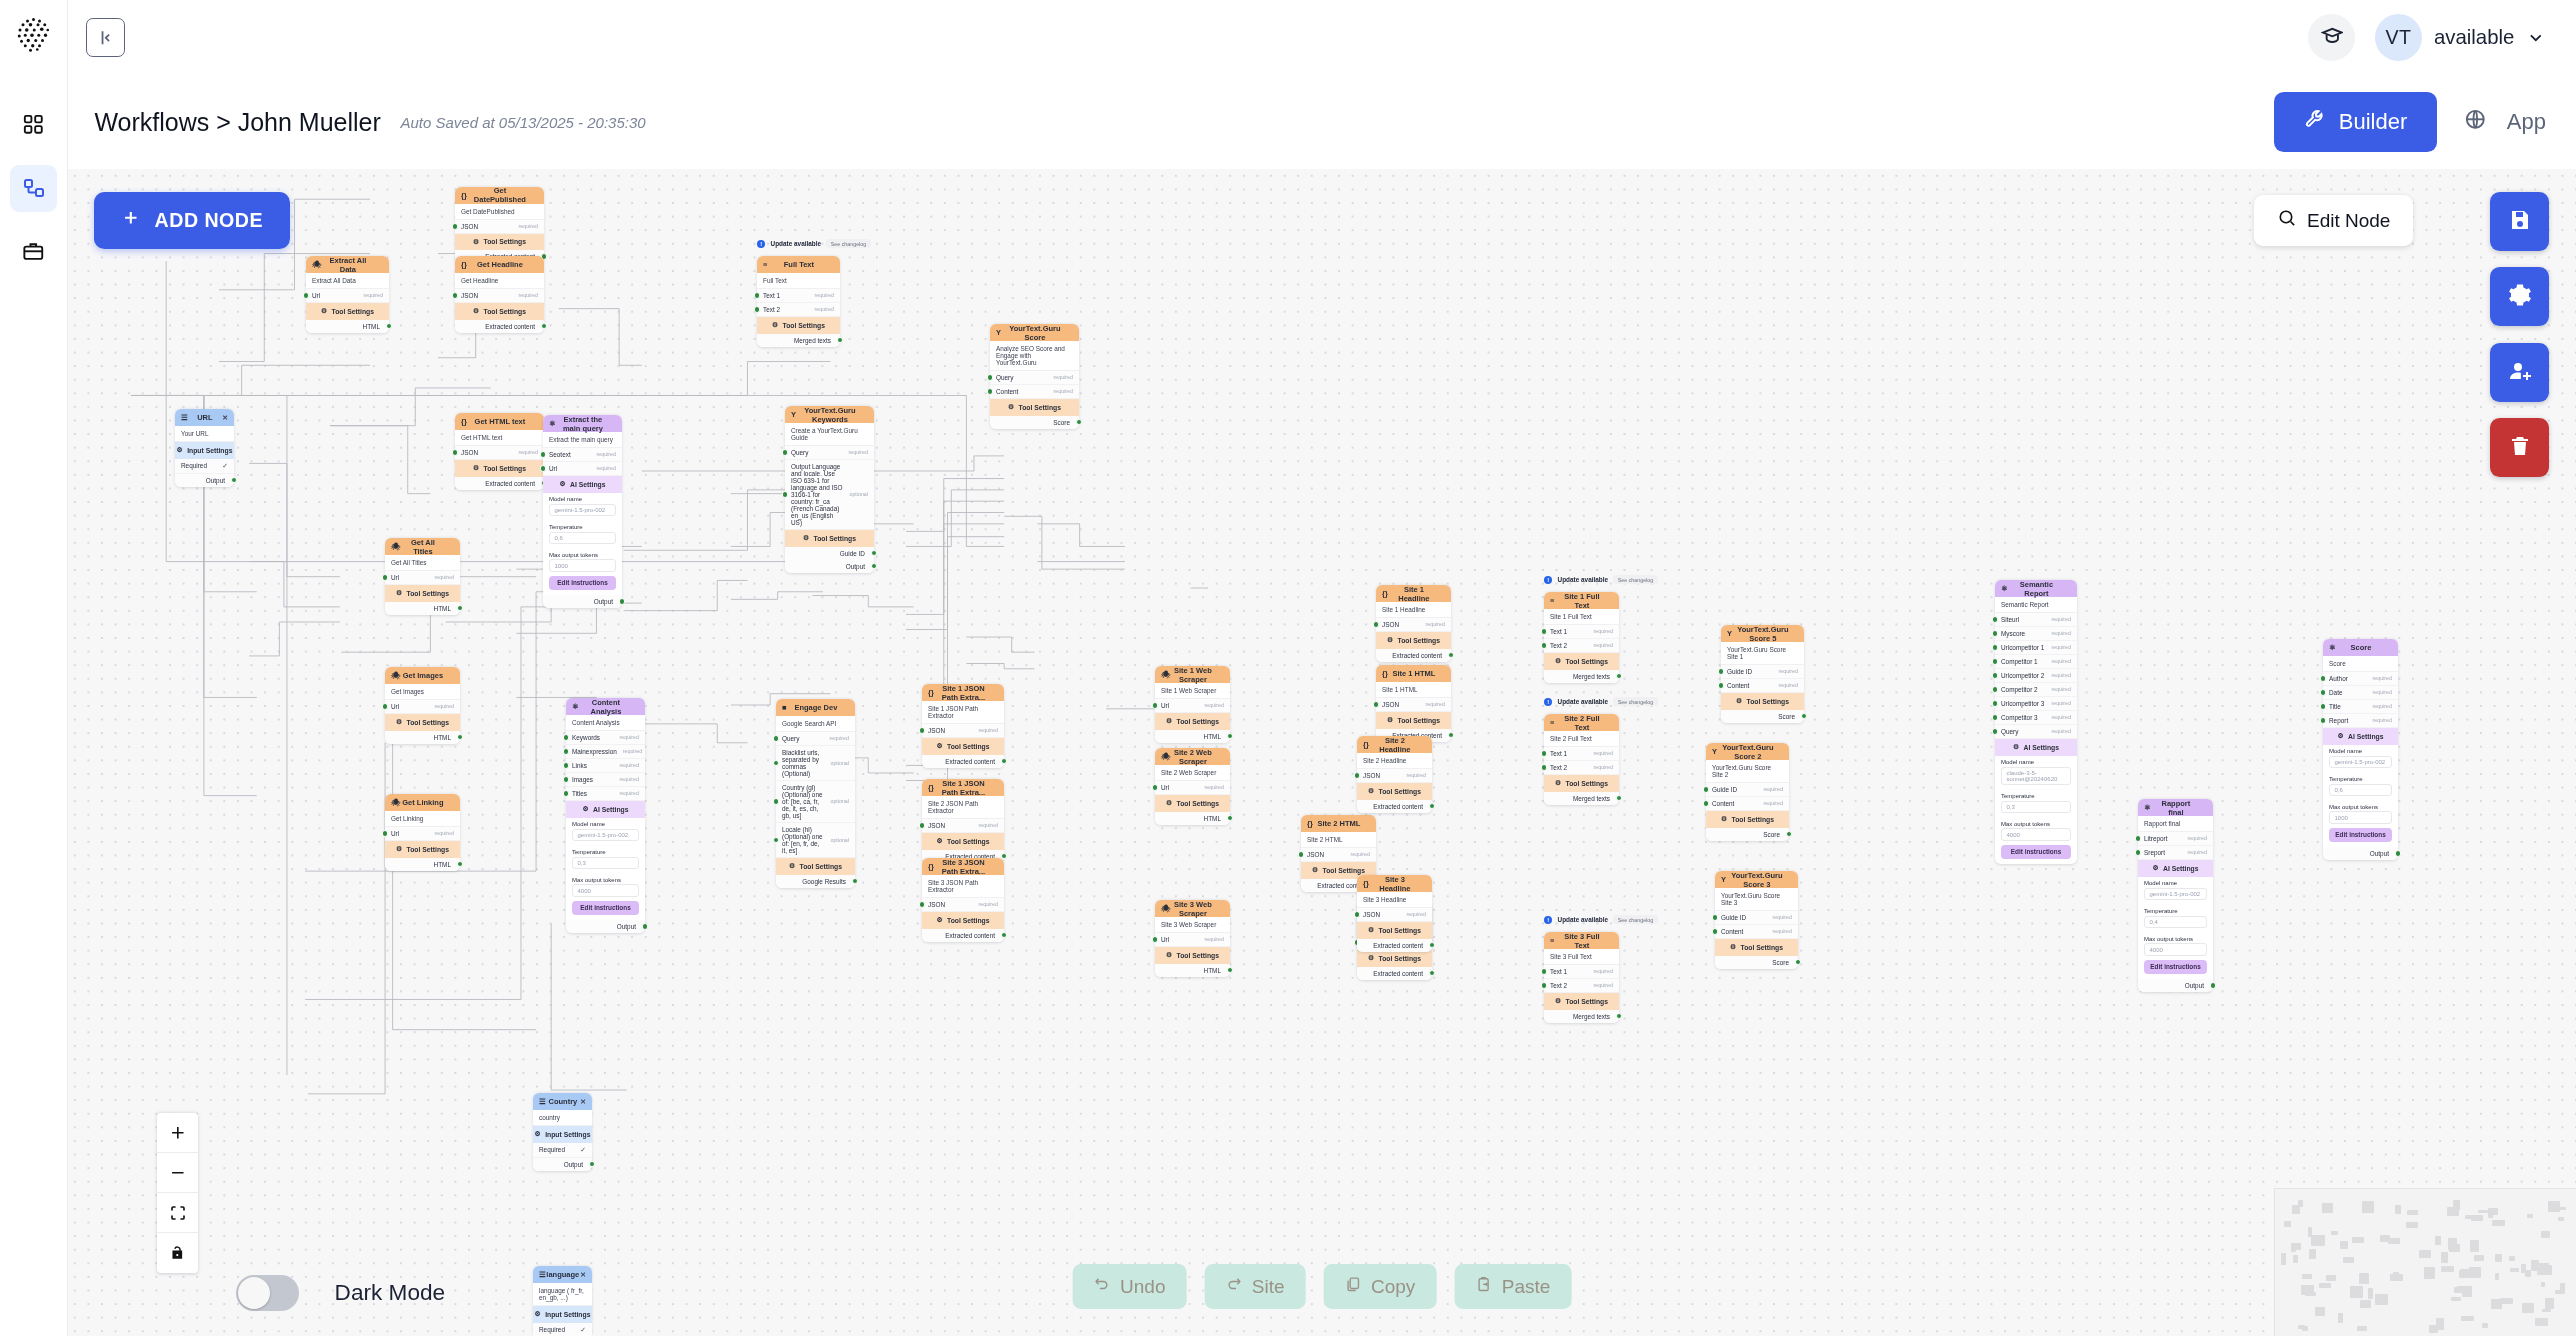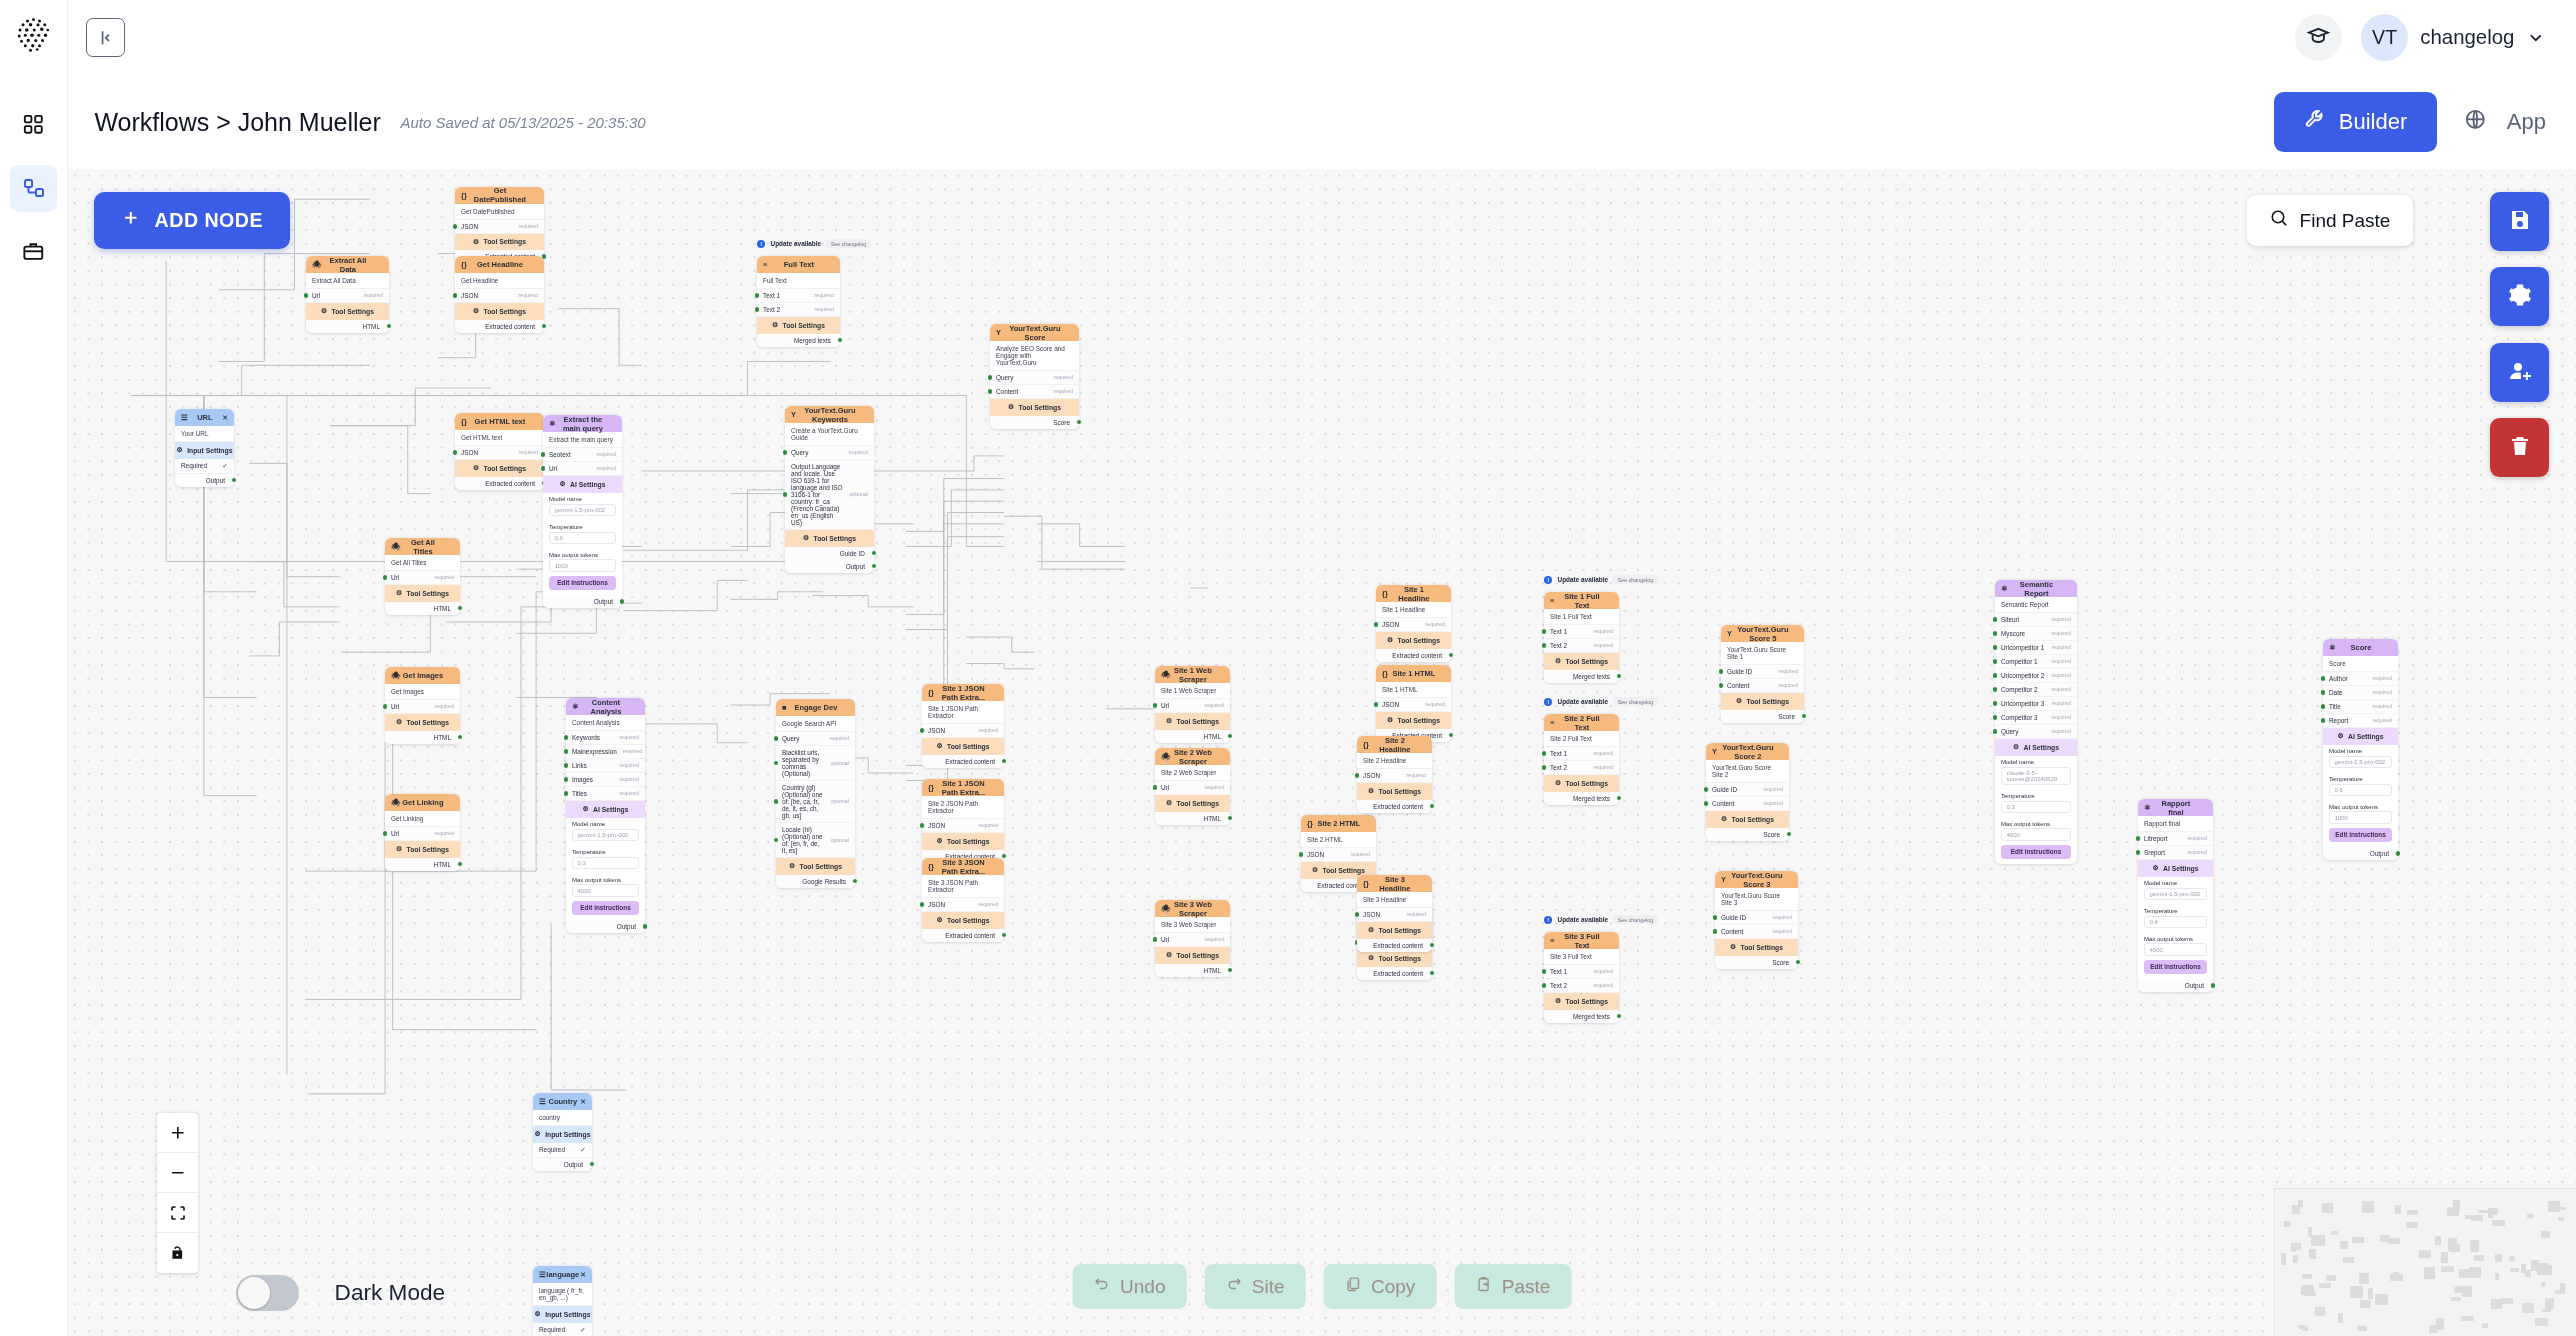--- a/index.html
+++ b/index.html
@@ -271,21 +271,21 @@
       <div class="grad-btn">
         <span>
           <svg width="22.6" height="22.6" viewBox="0 0 24 24" fill="none" stroke="#1b2233" stroke-width="2">
             <path d="M2 8l10-4 10 4-10 4L2 8z"></path>
               <path d="M6 10.5V15c0 1.5 3 3 6 3s6-1.5 6-3v-4.5"></path>
           </svg>
         </span>
       </div>
       <div class="user-chip">
         <div class="avatar">VT</div>
-        <div class="user-name">changelog</div>
+        <div class="user-name">available</div>
         <span class="caret">
           <svg width="19.6" height="19.6" viewBox="0 0 24 24" fill="none" stroke="currentColor" stroke-width="2.2">
               <path d="M6 9l6 6 6-6"></path>
             </svg>
         </span>
       </div>
     </div>
   </div>
 
   <div class="header">
@@ -1355,21 +1355,21 @@
       <span>ADD NODE</span>
     </div>
 
     <div class="find-node">
       <span>
         <svg width="19.6" height="19.6" viewBox="0 0 24 24" fill="none" stroke="#111" stroke-width="2">
             <circle cx="11" cy="11" r="7"></circle>
             <path d="M16.5 16.5L21 21"></path>
           </svg>
       </span>
-      <span>Find Paste</span>
+      <span>Edit Node</span>
     </div>
 
     <div class="side-tools">
       <div class="tool-btn">
         <span>
           <svg width="24" height="24" viewBox="0 0 24 24" fill="#fff">
               <path d="M4 3h12l4 4v14H4V3zm4 1v5h7V4H8zm4 9a3 3 0 1 0 0 6 3 3 0 0 0 0-6z"></path>
             </svg>
         </span>
       </div>

